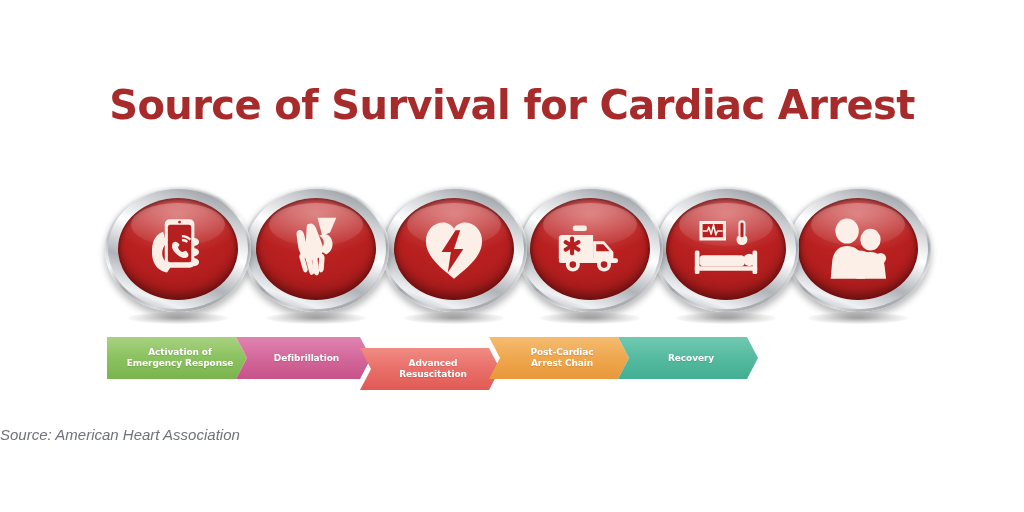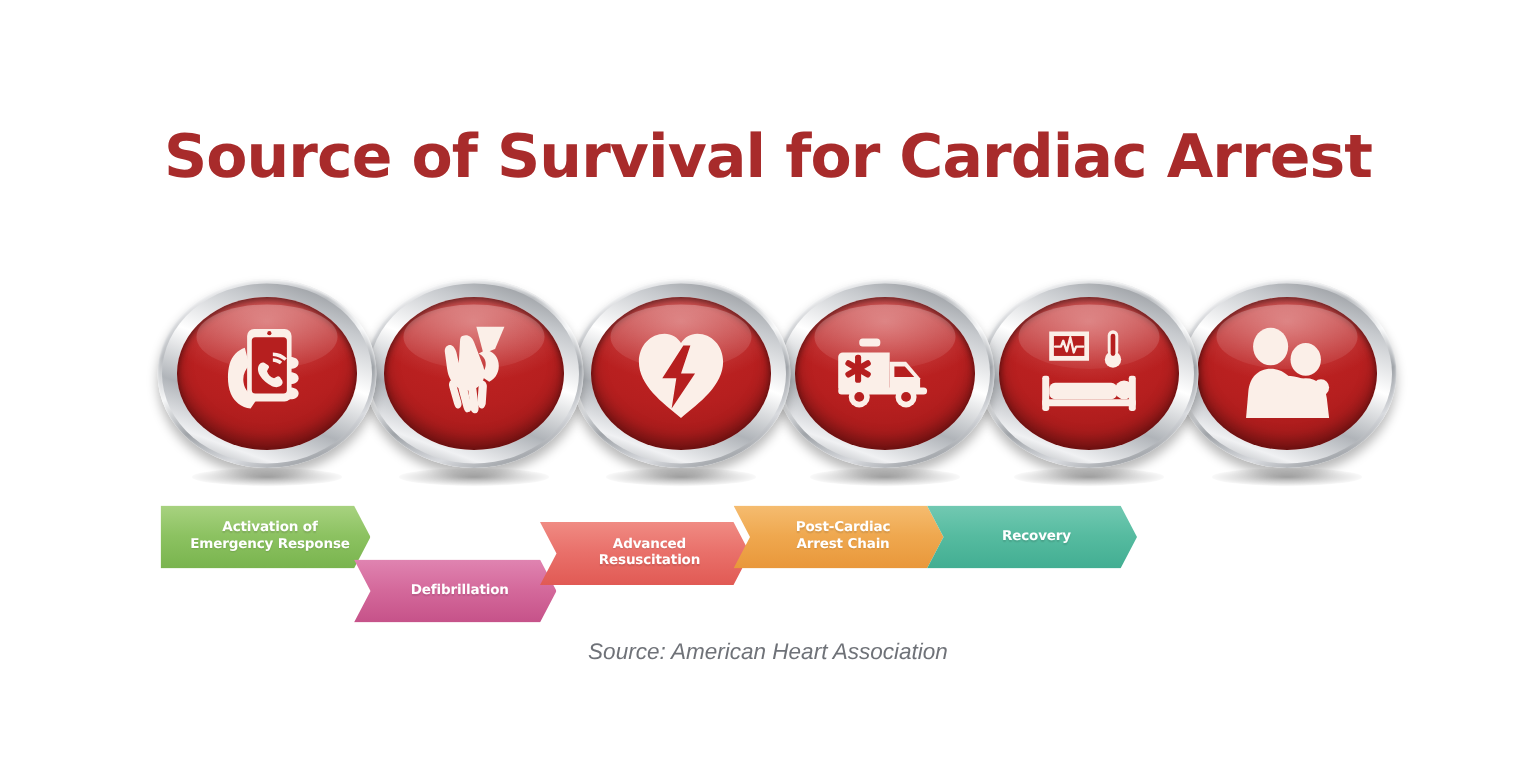--- a/index.html
+++ b/index.html
@@ -148,21 +148,20 @@
     padding: 0 6px 0 12px;
     white-space: pre-line;
   }
 
   
   #source {
     position: absolute;
     top: 426px;
     left: 0;
     width: 1024px;
-    text-align: center;
     font-family: "Liberation Sans", sans-serif;
     font-style: italic;
     font-size: 15px;
     color: #6F7278;
   }
 </style>
 </head>
 <body>
 
 <div id="title">Source of Survival for Cardiac Arrest</div>
@@ -337,21 +336,21 @@
 </div>
 
 <div id="ribbon">
 
   <div class="seg" style="width:140px; background:linear-gradient(180deg,#A8D280 0%,#8CC261 48%,#79B44E 100%);">
     <span class="seg-label">Activation of
 Emergency Response</span>
   </div>
 
 
-  <div class="seg" style="width:135px; background:linear-gradient(180deg,#E084B1 0%,#D4699B 48%,#C65289 100%);margin-top:36px;">
+  <div class="seg" style="width:135px; background:linear-gradient(180deg,#E084B1 0%,#D4699B 48%,#C65289 100%);">
     <span class="seg-label">Defibrillation</span>
   </div>
 
   <div class="seg" style="width:140px; background:linear-gradient(180deg,#F08B83 0%,#E9706A 48%,#E15A54 100%);margin-top:11px;">
     <span class="seg-label">Advanced
 Resuscitation</span>
   </div>
 
   <div class="seg" style="width:140px; background:linear-gradient(180deg,#F5BC70 0%,#EFA84F 48%,#E9973A 100%);">
     <span class="seg-label">Post-Cardiac

